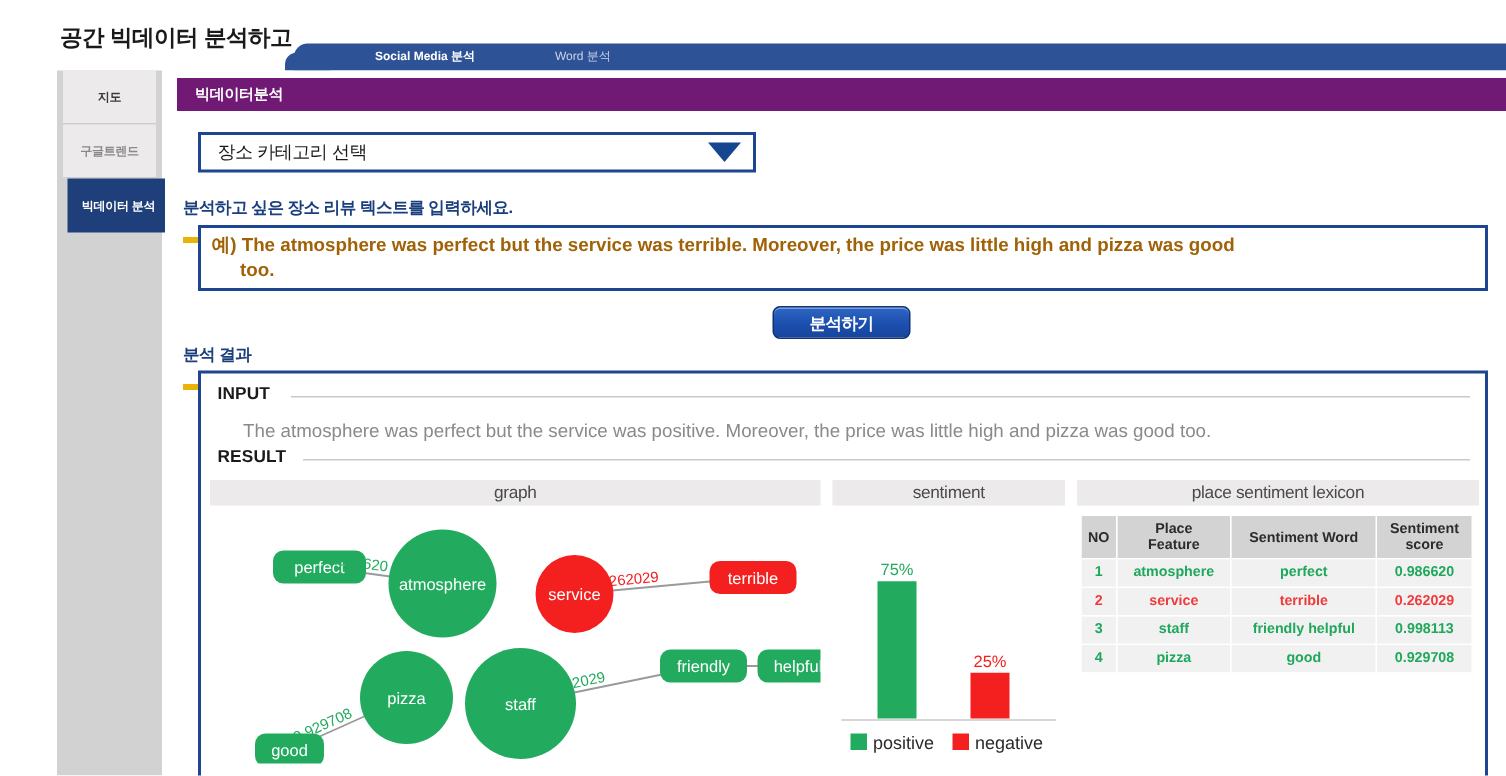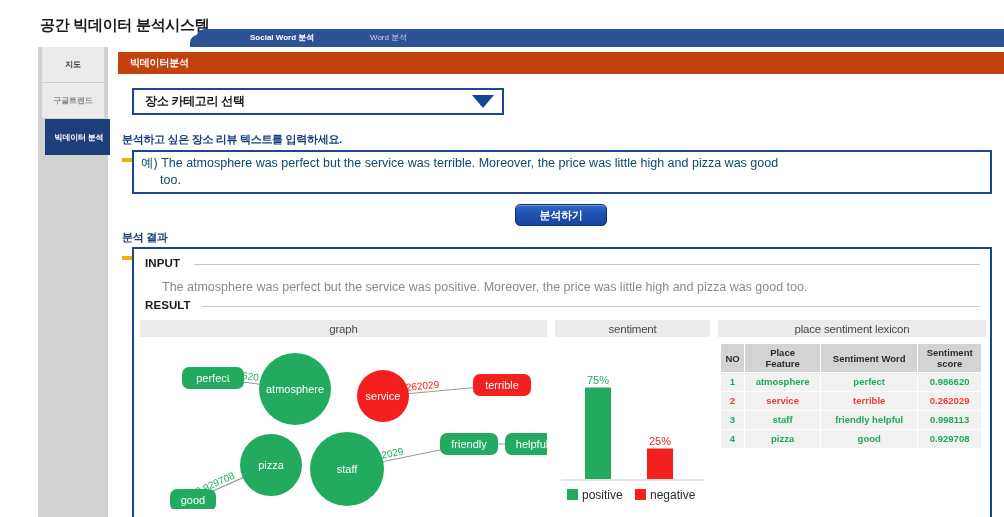--- a/index.html
+++ b/index.html
@@ -79,39 +79,39 @@
 
   
   .main {
     position: absolute; left: 110px; top: 47px;
     width: 894px; height: 470px;
     background: #ffffff;
   }
   .main-head {
     position: absolute; left: 8px; top: 5px;
     width: 886px; height: 22px;
-    background: #c2410c;
+    background: #701a75;
     color: #ffffff;
     font-size: 10px; font-weight: bold;
     display: flex; align-items: center;
     padding-left: 12px;
     letter-spacing: -0.2px;
   }
 
   .select-box {
     position: absolute; left: 22px; top: 41px;
     width: 372px; height: 27px;
     border: 2px solid #1d4591;
     background: #ffffff;
     display: flex; align-items: center;
     padding: 0 8px 0 11px;
   }
   .select-label {
     flex: 1;
-    font-size: 12px; font-weight: bold; color: #1a1a1a;
+    font-size: 12px; font-weight: normal; color: #1a1a1a;
     letter-spacing: -0.3px;
   }
   .caret {
     width: 0; height: 0;
     border-left: 11px solid transparent;
     border-right: 11px solid transparent;
     border-top: 13px solid #15468f;
   }
 
   .field-label {
@@ -127,23 +127,24 @@
   .field-label.l2 { top: 184px; }
 
   .textarea-box {
     position: absolute; left: 22px; top: 103px;
     width: 860px; height: 44px;
     border: 2px solid #1d4591;
     background: #ffffff;
     padding: 3px 6px 0 7px;
   }
   .ta-line {
-    font-size: 12.5px; color: #0c4a6e;
+    font-size: 12.5px; color: #a16207;
     line-height: 17px;
     white-space: nowrap;
+    font-weight: bold;
   }
   .ta-line.second { padding-left: 19px; }
 
   .analyze-btn {
     position: absolute; left: 405px; top: 157px;
     width: 92px; height: 22px;
     background: linear-gradient(#2e66c4, #1c4fae 55%, #17459c);
     border: 1px solid #0d3277;
     border-radius: 5px;
     color: #ffffff;
@@ -234,23 +235,23 @@
   table.lex td.no { width: 24px; }
   td.pos { color: #1fa85c; }
   td.neg { color: #ef3b3b; }
 </style>
 </head>
 <body>
 
 <div class="page">
 
   <div class="topbar">
-    <div class="brand">공간 빅데이터 분석시스템</div>
+    <div class="brand">공간 빅데이터 분석하고</div>
     <div class="navstrip">
-      <div class="navtab t1">Social Word 분석</div>
+      <div class="navtab t1">Social Media 분석</div>
       <div class="navtab t2">Word 분석</div>
     </div>
   </div>
 
   <div class="sidebar">
     <div class="side-item">지도</div>
     <div class="side-item dim">구글트렌드</div>
     <div class="side-item active">빅데이터 분석</div>
   </div>
 

